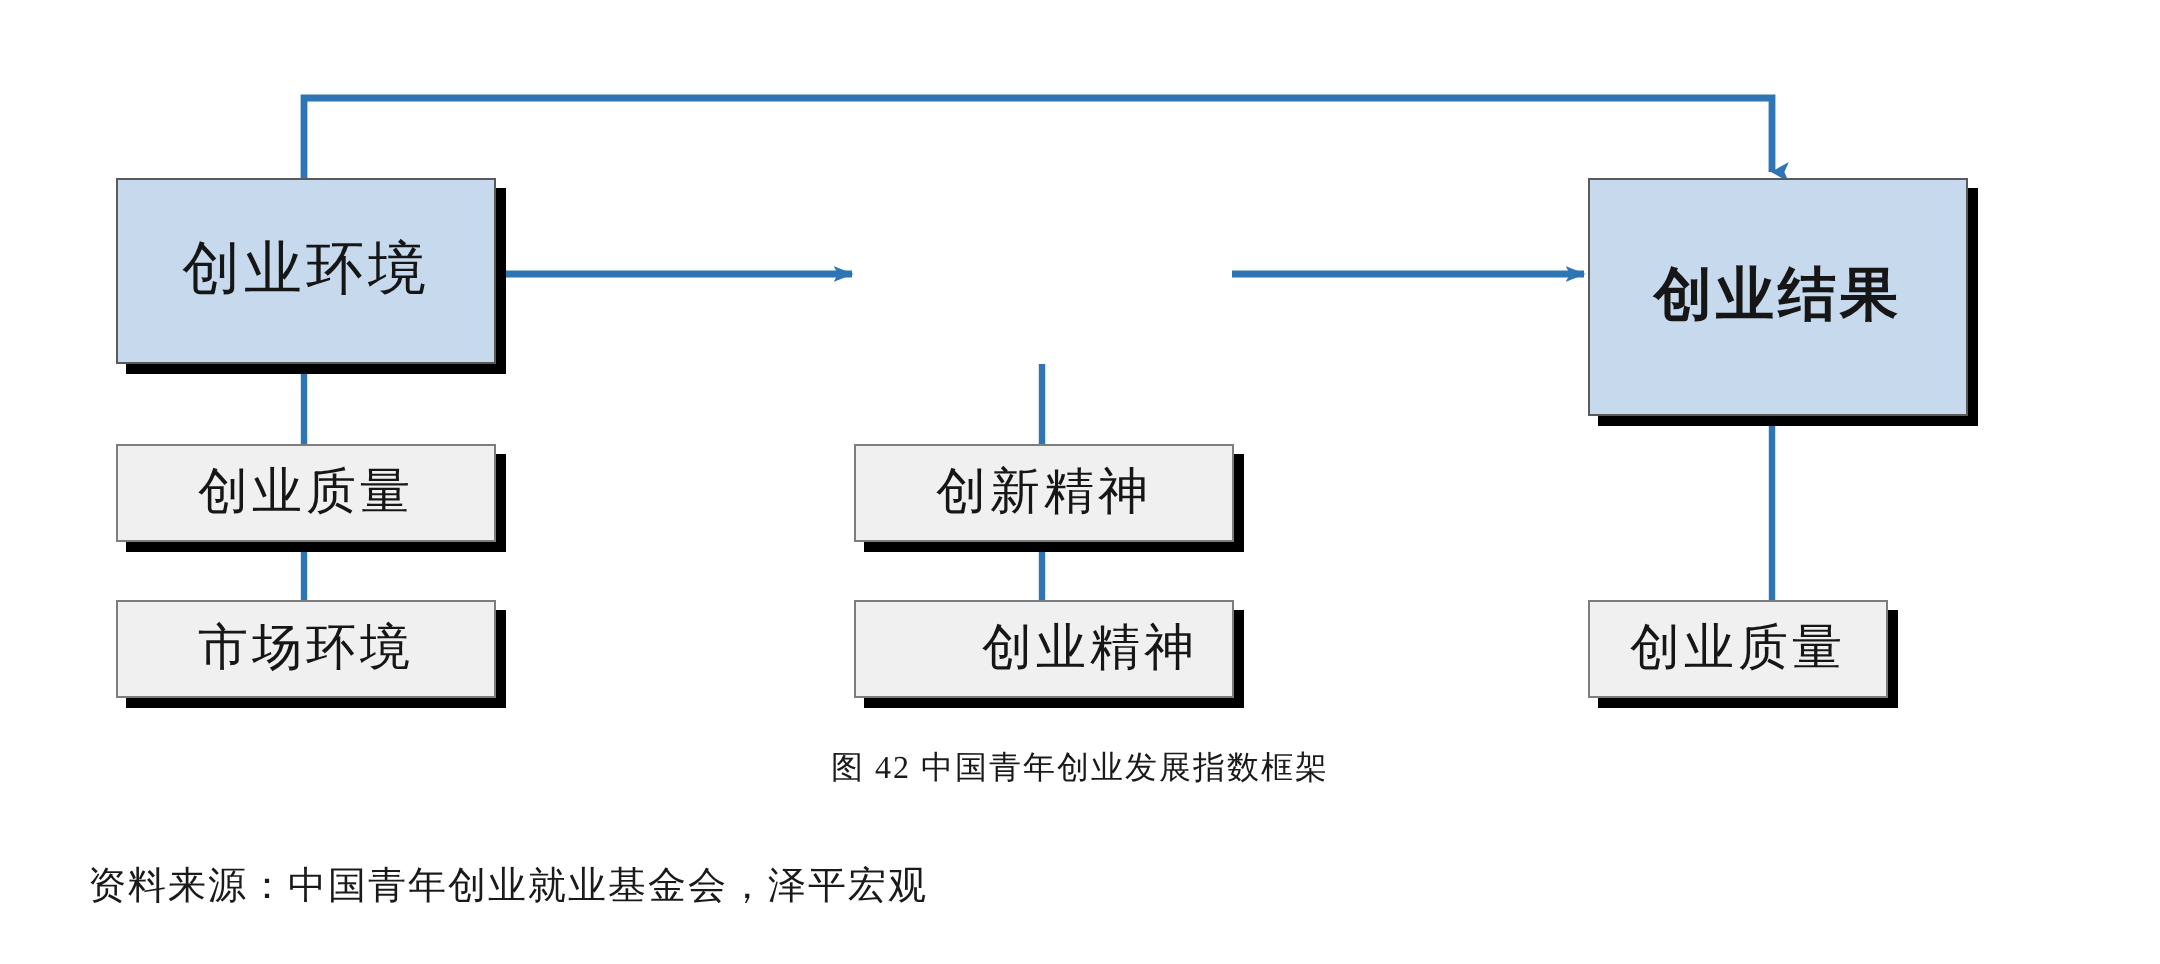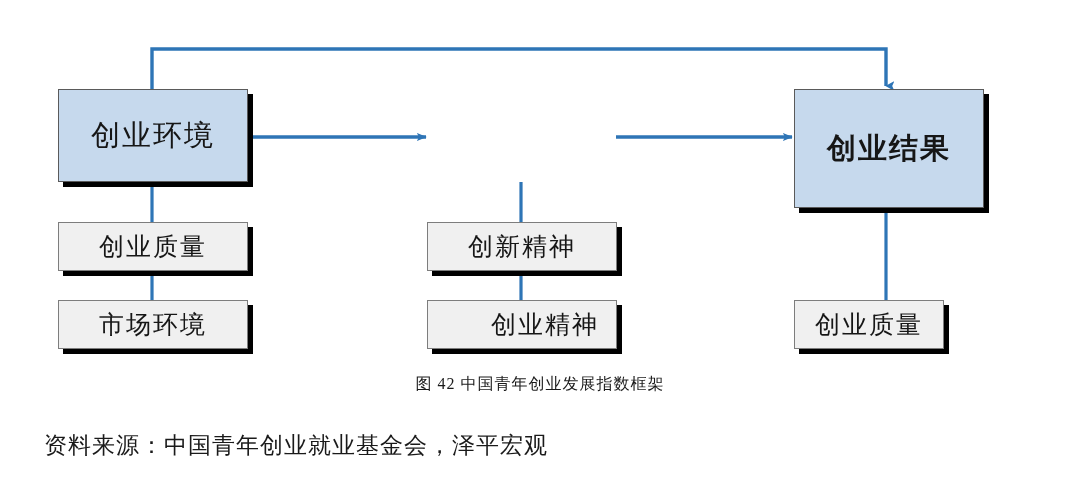--- a/index.html
+++ b/index.html
@@ -63,21 +63,21 @@
   #figure-caption {
     left: 0;
     width: 1080px;
     top: 374px;
     text-align: center;
   }
   #figure-source {
     left: 44px;
     top: 430px;
     text-align: center;
-    font-size: 23px;
+    font-size: 19px;
   }
 </style>
 </head>
 <body>
 
 <div id="figure-root">
 
   <svg id="connector-layer" viewBox="0 0 1080 482" width="1080" height="482" xmlns="http://www.w3.org/2000/svg">
     <defs>
       <marker id="arrowhead-right" markerWidth="10" markerHeight="8" refX="9.2" refY="4" orient="auto" markerUnits="userSpaceOnUse">

